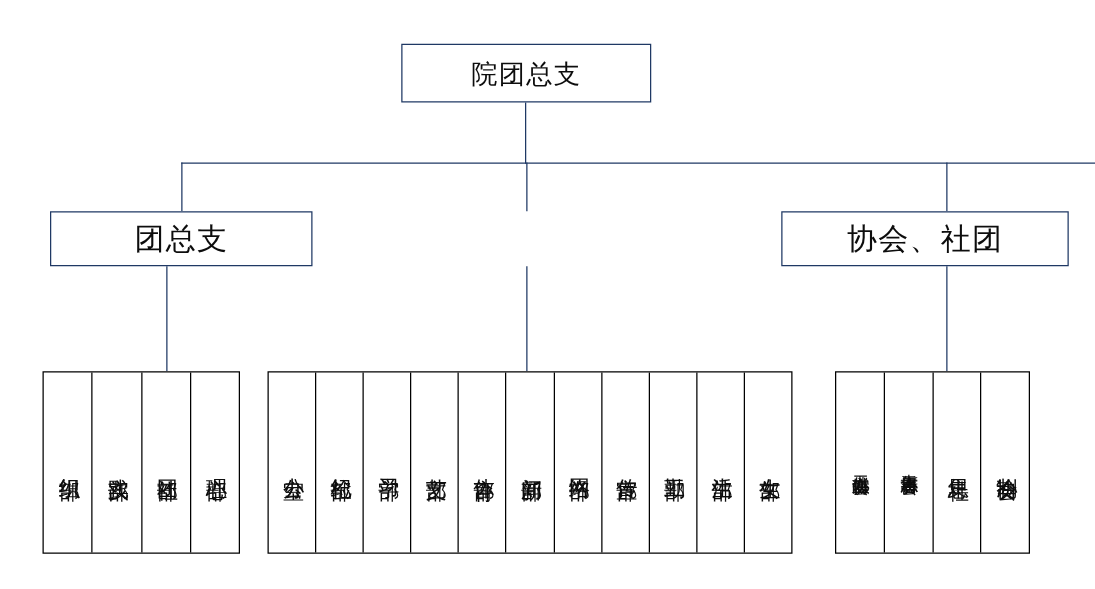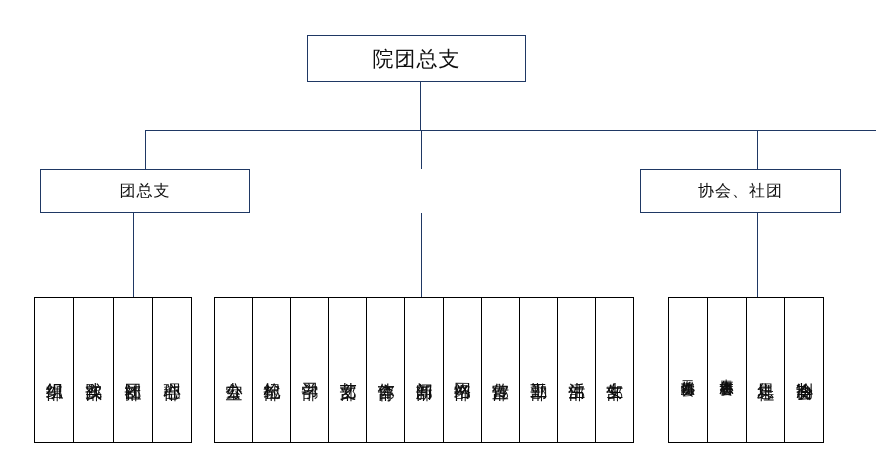--- a/index.html
+++ b/index.html
@@ -29,32 +29,32 @@
     display: flex;
     align-items: center;
     justify-content: center;
     color: #0d0d0d;
     font-family: "DejaVu Serif", serif;
     font-size: 21px;
     letter-spacing: 1px;
     white-space: nowrap;
   }
   .node-root {
-    left: 307px;
+    left: 321px;
     top: 35px;
-    width: 219px;
+    width: 200px;
     height: 47px;
   }
   .node-mid {
     height: 44px;
-    font-size: 16px;
+    font-size: 24px;
   }
   .node-mid-0 { left: 40px;  top: 169px; width: 210px; }
   .node-mid-1 { left: 316px; top: 169px; width: 212px; }
-  .node-mid-2 { left: 640px; top: 169px; width: 201px; }
+  .node-mid-2 { left: 625px; top: 169px; width: 230px; }
 
   
   .line-v, .line-h {
     position: absolute;
     background: #1f3864;
   }
   .line-v { width: 1px; }
   .line-h { height: 1px; }
 
   .conn-root-stem   { left: 420px; top: 82px;  height: 49px; }

